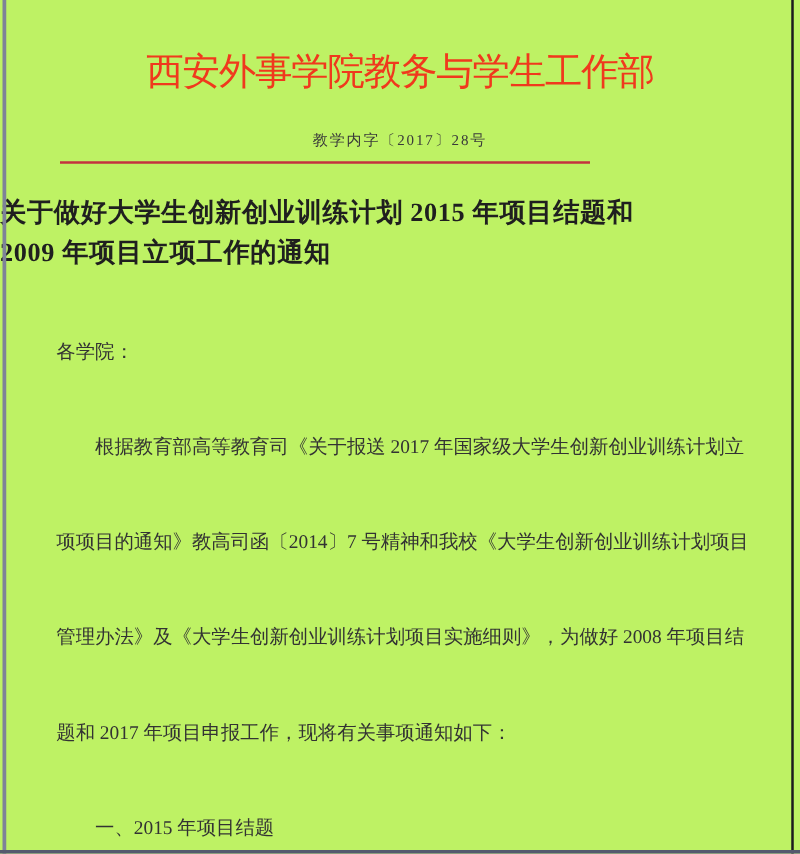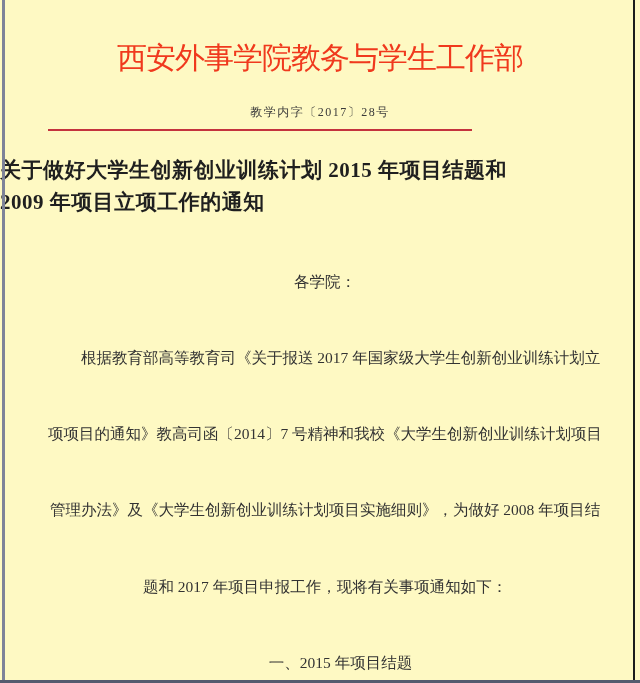--- a/index.html
+++ b/index.html
@@ -7,21 +7,21 @@
     width: 640px; height: 683px;
     background: #ffffff;
     overflow: hidden;
     position: relative;
     font-family: "Liberation Serif", "DejaVu Serif", serif;
   }
   .doc {
     position: absolute; inset: 0;
     padding-top: 40px;
     box-sizing: border-box;
-    background: #fef9c3;
+    background: #bef264;
   }
   
   .edge-left   { position: absolute; left: 2px; top: 0; width: 3px; height: 683px; background: #7e8398; z-index: 5; }
   .edge-right  { position: absolute; left: 633px; top: 0; width: 2px; height: 683px; background: #1c1c1c; z-index: 5; }
   .edge-bottom { position: absolute; left: 0; bottom: 0; width: 640px; height: 3px; background: #545a6e; z-index: 6; }
 
   .org-title {
     text-align: center;
     color: #f0391d;
     font-size: 30px;
@@ -53,21 +53,21 @@
     letter-spacing: 0.5px;
   }
   .body-text {
     margin: 0 0 0 45px;
     width: 560px;
     color: #333333;
     font-size: 15.5px;
     line-height: 25.4px;
     white-space: pre;
   }
-  .body-line { height: 25.4px; text-align: center; }
+  .body-line { height: 25.4px; }
 </style>
 </head>
 <body>
 
 <div class="doc">
 
   <div class="org-title">西安外事学院教务与学生工作部</div>
 
   <div class="doc-number">教学内字〔2017〕28号</div>
 

